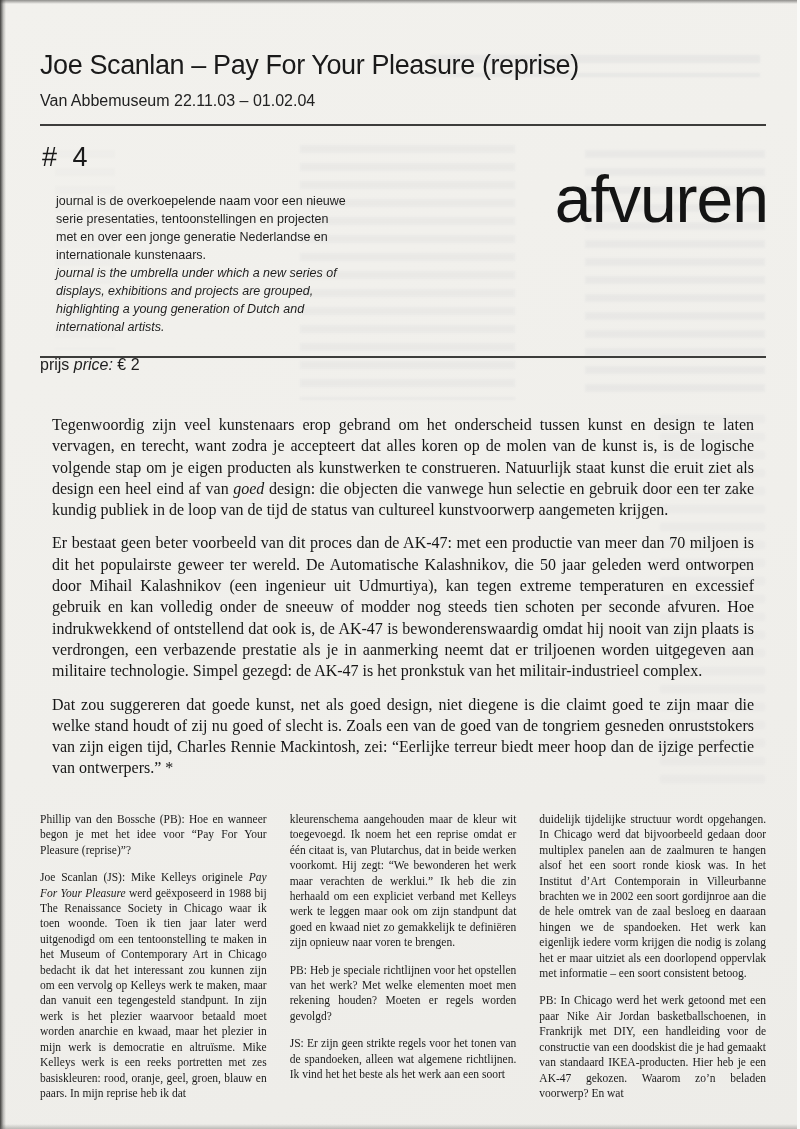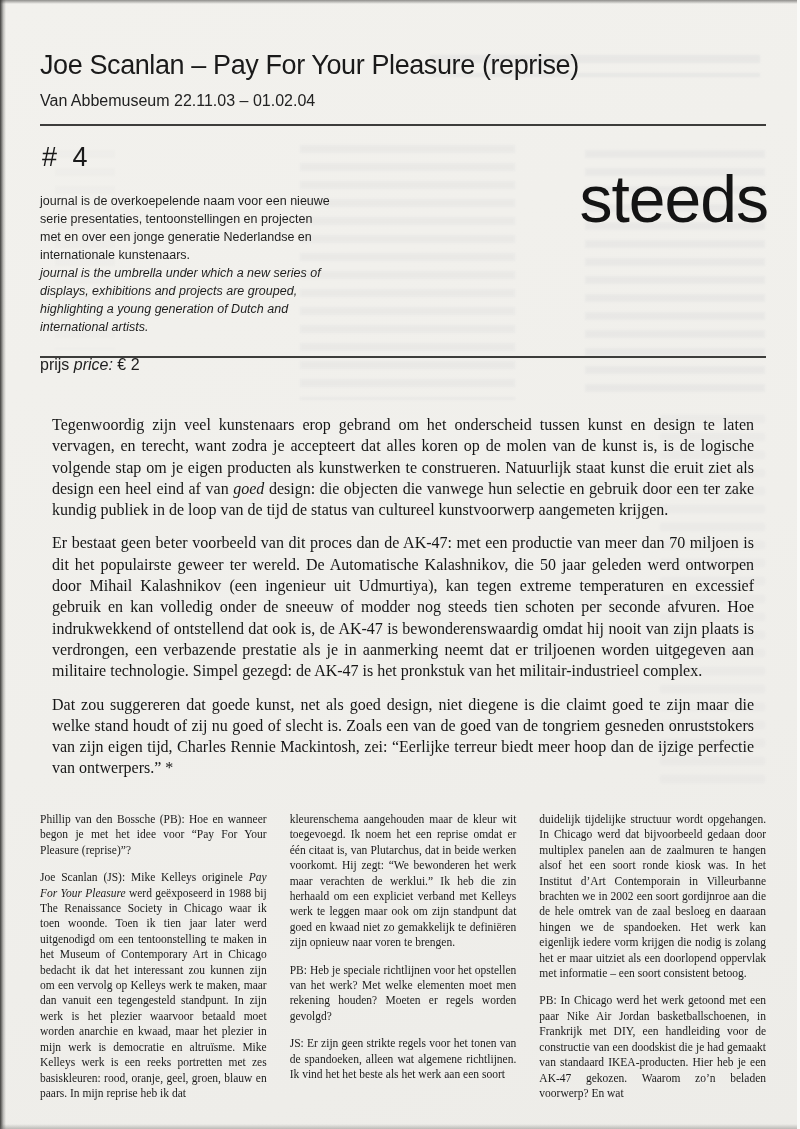--- a/index.html
+++ b/index.html
@@ -37,21 +37,21 @@
   .subtitle{position:absolute;left:40px;top:92px;
     font-family:"Liberation Sans", sans-serif;
     font-size:16px;font-weight:400;color:#222;}
   .rule{position:absolute;left:40px;width:726px;height:2px;background:#3d3d3b;border:0;margin:0;}
   .rule-1{top:124px;}
   .rule-2{top:356px;}
 
   .issue{position:absolute;left:42px;top:142px;
     font-family:"Liberation Sans", sans-serif;
     font-size:27px;font-weight:400;color:#1a1a1a;letter-spacing:4px;}
-  .about{position:absolute;left:40px;top:192px;width:292px;
+  .about{position:absolute;left:56px;top:192px;width:292px;
     font-family:"Liberation Sans", sans-serif;
     font-size:12.5px;line-height:18px;color:#1e1e1e;}
   .about p{margin:0;}
   .about .en{font-style:italic;}
   .price{position:absolute;left:40px;top:340px;
     font-family:"Liberation Sans", sans-serif;
     font-size:16px;color:#1e1e1e;}
 
   .logo{position:absolute;right:32px;top:166px;
     font-family:"Liberation Sans", sans-serif;
@@ -91,21 +91,21 @@
 
   <div class="issue"># 4</div>
 
   <div class="about">
     <p class="nl">journal is de overkoepelende naam voor een nieuwe serie presentaties, tentoonstellingen en projecten met en over een jonge generatie Nederlandse en internationale kunstenaars.</p>
     <p class="en">journal is the umbrella under which a new series of displays, exhibitions and projects are grouped, highlighting a young generation of Dutch and international artists.</p>
   </div>
 
   <p class="price"><span>prijs </span><span class="it">price:</span><span> € 2</span></p>
 
-  <div class="logo">steeds</div>
+  <div class="logo">afvuren</div>
 
   <hr class="rule rule-2">
 
   <section class="essay">
     <p><span>Tegenwoordig zijn veel kunstenaars erop gebrand om het onderscheid tussen kunst en design te laten vervagen, en terecht, want zodra je accepteert dat alles koren op de molen van de kunst is, is de logische volgende stap om je eigen producten als kunstwerken te construeren. Natuurlijk staat kunst die eruit ziet als design een heel eind af van </span><span class="it">goed</span><span> design: die objecten die vanwege hun selectie en gebruik door een ter zake kundig publiek in de loop van de tijd de status van cultureel kunstvoorwerp aangemeten krijgen.</span></p>
     <p><span>Er bestaat geen beter voorbeeld van dit proces dan de AK-47: met een productie van meer dan 70 miljoen is dit het populairste geweer ter wereld. De Automatische Kalashnikov, die 50 jaar geleden werd ontworpen door Mihail Kalashnikov (een ingenieur uit Udmurtiya), kan tegen extreme temperaturen en excessief gebruik en kan volledig onder de sneeuw of modder nog steeds tien schoten per seconde afvuren. Hoe indrukwekkend of ontstellend dat ook is, de AK-47 is bewonderenswaardig omdat hij nooit van zijn plaats is verdrongen, een verbazende prestatie als je in aanmerking neemt dat er triljoenen worden uitgegeven aan militaire technologie. Simpel gezegd: de AK-47 is het pronkstuk van het militair-industrieel complex.</span></p>
     <p><span>Dat zou suggereren dat goede kunst, net als goed design, niet diegene is die claimt goed te zijn maar die welke stand houdt of zij nu goed of slecht is. Zoals een van de goed van de tongriem gesneden onruststokers van zijn eigen tijd, Charles Rennie Mackintosh, zei: “Eerlijke terreur biedt meer hoop dan de ijzige perfectie van ontwerpers.” *</span></p>
   </section>
 
   <section class="interview">

